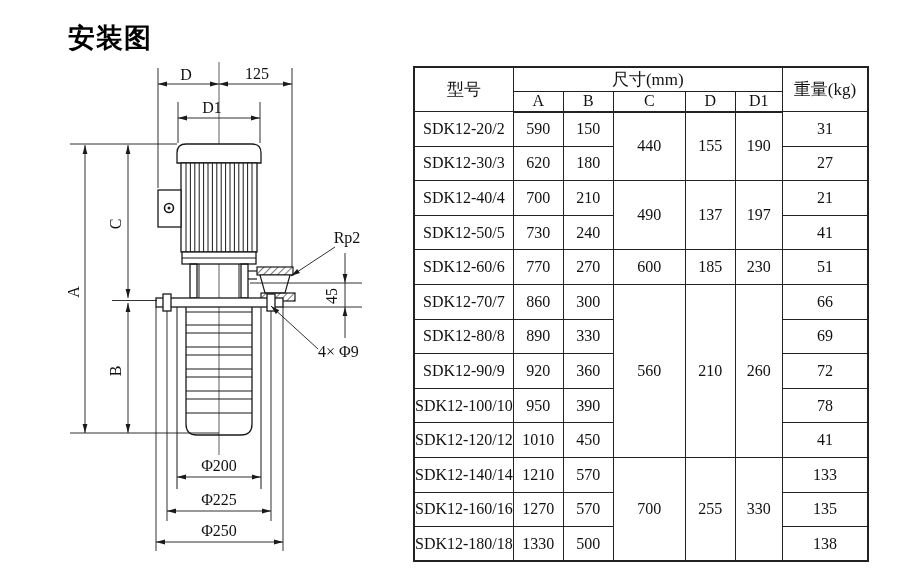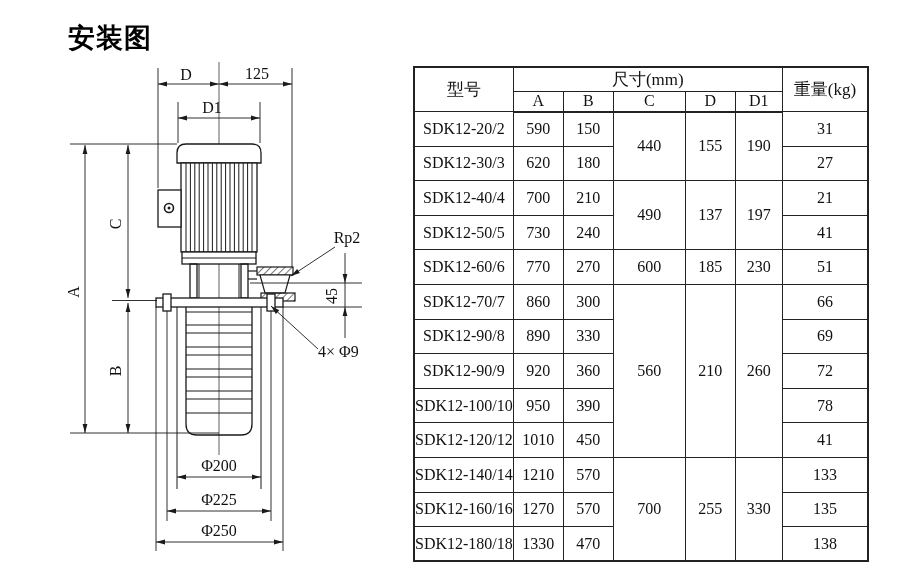--- a/index.html
+++ b/index.html
@@ -250,21 +250,21 @@
     <tr class="datarow">
       <td class="model">SDK12-70/7</td>
       <td>860</td>
       <td>300</td>
       <td rowspan="5">560</td>
       <td rowspan="5">210</td>
       <td rowspan="5">260</td>
       <td>66</td>
     </tr>
     <tr class="datarow">
-      <td class="model">SDK12-90/8</td>
+      <td class="model">SDK12-80/8</td>
       <td>890</td>
       <td>330</td>
       <td>69</td>
     </tr>
     <tr class="datarow">
       <td class="model">SDK12-90/9</td>
       <td>920</td>
       <td>360</td>
       <td>72</td>
     </tr>
@@ -291,19 +291,19 @@
     </tr>
     <tr class="datarow">
       <td class="model">SDK12-160/16</td>
       <td>1270</td>
       <td>570</td>
       <td>135</td>
     </tr>
     <tr class="datarow">
       <td class="model">SDK12-180/18</td>
       <td>1330</td>
-      <td>470</td>
+      <td>500</td>
       <td>138</td>
     </tr>
   </tbody>
     </table>
 
 </div>
 
 </body></html>

